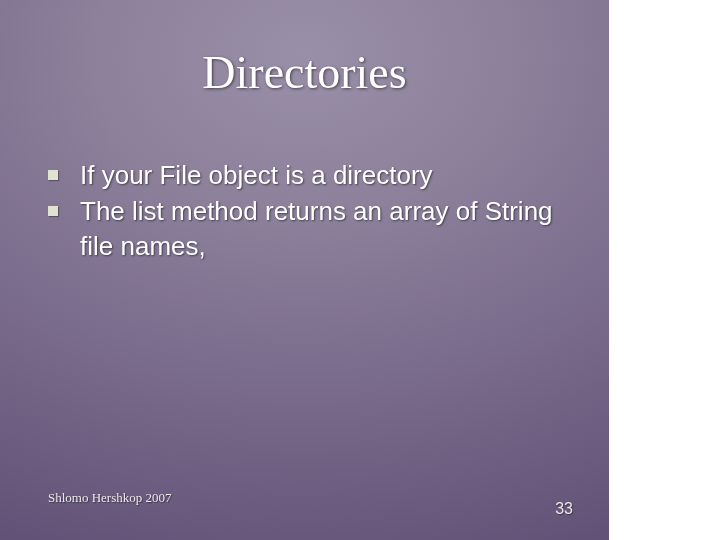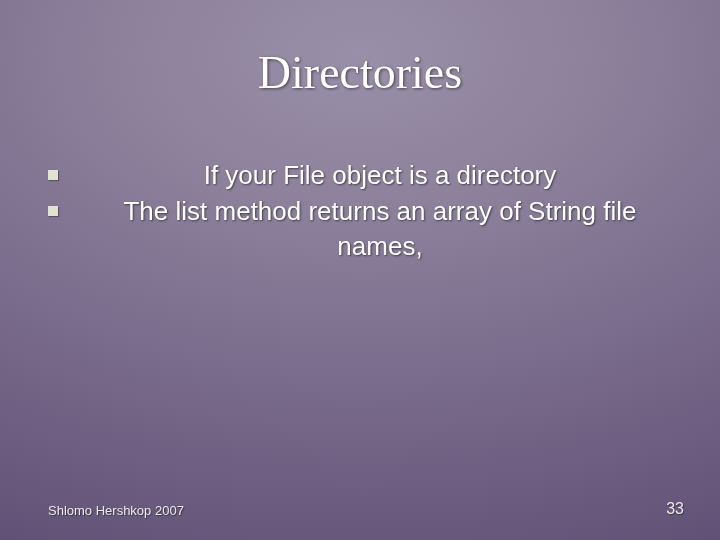--- a/index.html
+++ b/index.html
@@ -5,21 +5,21 @@
   html, body {
     margin: 0;
     padding: 0;
     width: 720px;
     height: 540px;
     overflow: hidden;
     font-family: Verdana, Geneva, sans-serif;
   }
   .slide {
     position: relative;
-    width: 720px;
+    width: 609px;
     height: 540px;
     background: radial-gradient(ellipse 140% 120% at 50% 10%,
                 #9a8fa8 0%,
                 #8c809b 25%,
                 #7a6c8c 50%,
                 #6a5a7e 72%,
                 #5d4d72 88%,
                 #544469 100%);
     color: #ffffff;
     box-sizing: border-box;
@@ -34,21 +34,20 @@
     font-size: 46px;
     font-weight: 400;
     color: #ffffff;
     text-shadow: 1px 1px 3px rgba(0,0,0,0.55);
   }
   .body {
     position: absolute;
     top: 158px;
     left: 48px;
     right: 40px;
-    text-align: center;
   }
   .bullet-item {
     display: flex;
     align-items: flex-start;
     margin-bottom: 2px;
     line-height: 1.32;
   }
   .bullet-mark {
     flex: 0 0 auto;
     width: 10px;
@@ -60,24 +59,25 @@
   }
   .bullet-text {
     flex: 1 1 auto;
     font-size: 26px;
     color: #ffffff;
     text-shadow: 1px 1px 2px rgba(0,0,0,0.5);
   }
   .footer-left {
     position: absolute;
     left: 48px;
-    bottom: 22px;
+    bottom: 34px;
     font-size: 13px;
     color: #e9e9e9;
     text-shadow: 1px 1px 1px rgba(0,0,0,0.4);
+    font-family: Liberation Serif, serif;
   }
   .footer-right {
     position: absolute;
     right: 36px;
     bottom: 22px;
     font-size: 16px;
     color: #e9e9e9;
     text-shadow: 1px 1px 1px rgba(0,0,0,0.4);
   }
 </style>

